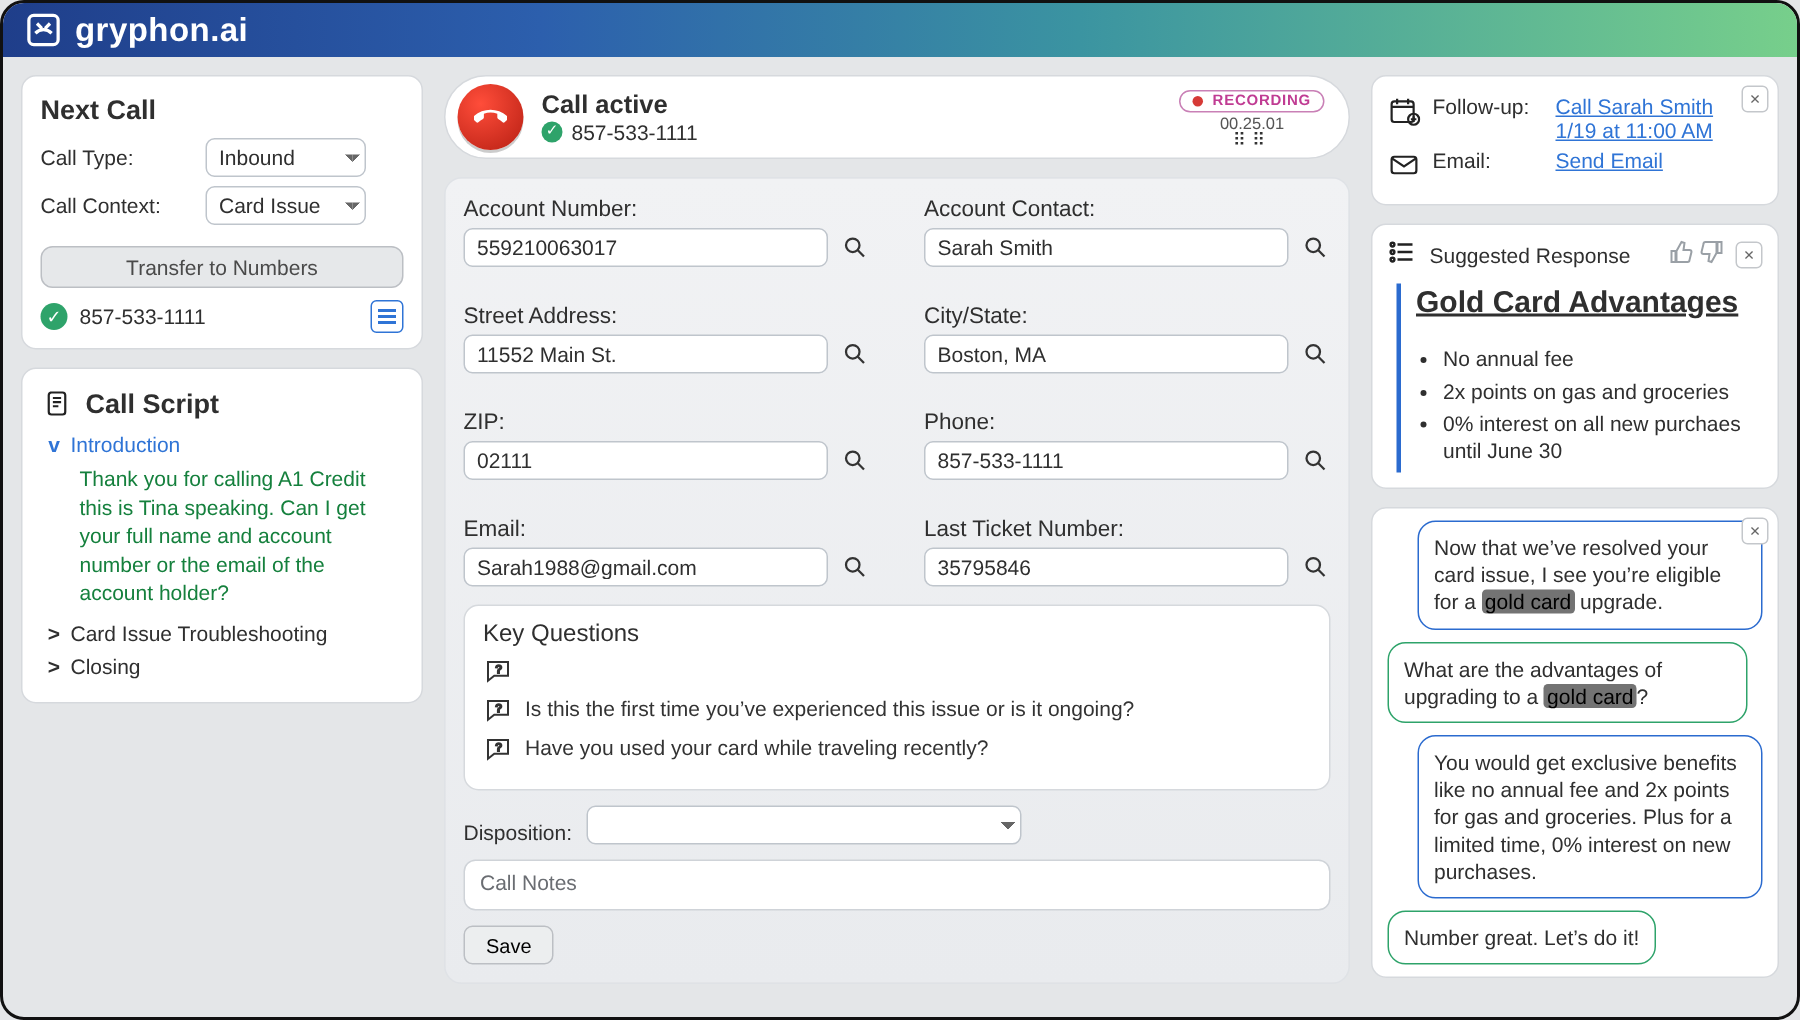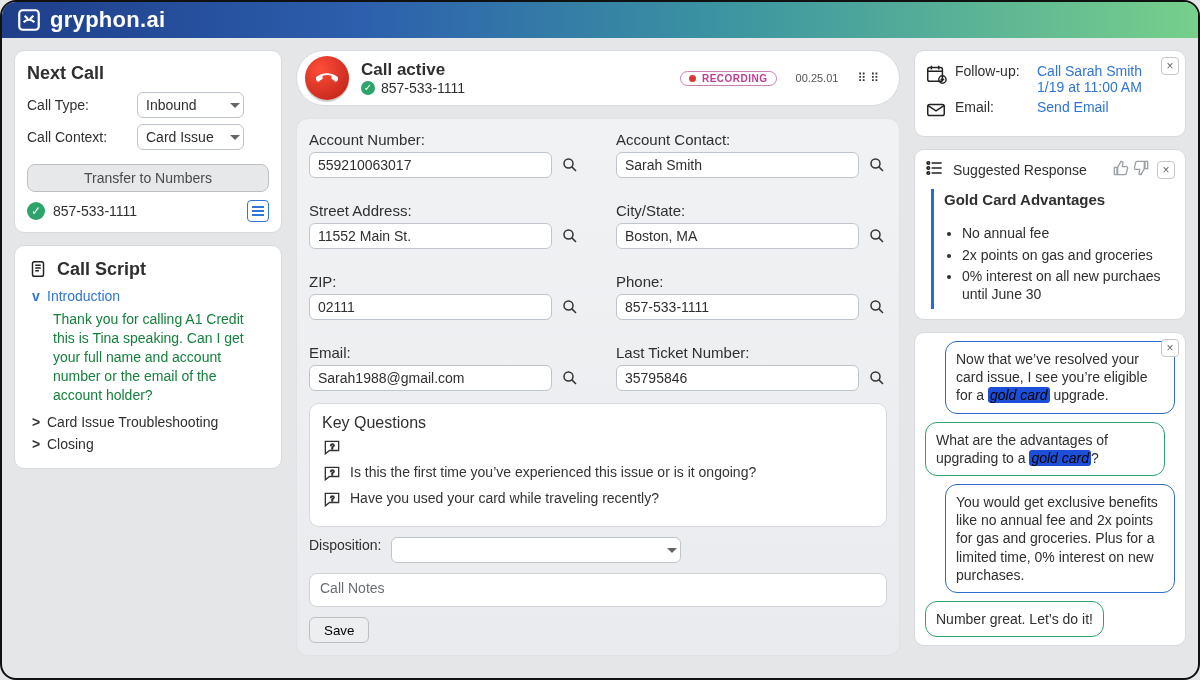--- a/index.html
+++ b/index.html
@@ -75,61 +75,61 @@
   }
   .hangup{
     width:44px;height:44px;border-radius:50%;background:radial-gradient(circle at 35% 30%,#ff4d3a,#b71f13);
     display:flex;align-items:center;justify-content:center;color:#fff;flex-shrink:0;
     box-shadow:0 2px 0 rgba(0,0,0,.2);
   }
   .cb-text{display:flex;flex-direction:column;line-height:1.15;}
   .cb-title{font-weight:700;font-size:17px;}
   .cb-sub{display:flex;align-items:center;gap:6px;}
   .cb-sub .check-circle{width:14px;height:14px;font-size:10px;}
-  .cb-right{margin-left:auto;display:flex;flex-direction:row;align-items:center;gap:19px;}
+  .cb-right{margin-left:auto;display:flex;flex-direction:column;align-items:center;gap:2px;}
   .rec-pill{display:flex;align-items:center;gap:6px;border:1px solid #c980b6;border-radius:10px;padding:1px 8px;color:#c03c93;font-size:10px;font-weight:700;letter-spacing:.5px;}
   .rec-pill i{width:7px;height:7px;border-radius:50%;background:#d63a36;display:inline-block;}
   .timer{font-size:11px;color:#555;}
   .dialpad{font-size:12px;color:#333;letter-spacing:4px;line-height:5px;}
   
   .acct-wrap{background:linear-gradient(#f1f2f4,#e9ebee);border:1px solid #dfe2e6;border-radius:12px;padding:12px;}
   .acct-grid{display:grid;grid-template-columns:1fr 1fr;gap:24px 36px;}
   .field{display:flex;flex-direction:column;gap:4px;}
   .field label{font-size:15px;}
   .field .inwrap{display:flex;align-items:center;gap:8px;}
   .field input{flex:1;}
   .mag{width:20px;height:20px;flex-shrink:0;display:inline-flex;align-items:center;justify-content:center;color:#333;cursor:pointer;}
   .keyq{margin-top:12px;}
   .keyq .kq-title{font-size:16px;margin-bottom:6px;}
   .kq-list{list-style:none;padding:0;margin:0;}
   .kq-list li{display:flex;align-items:flex-start;gap:8px;margin:6px 0;color:#333;}
   .bubble-icon{width:20px;height:20px;flex-shrink:0;}
-  .disp-row{display:flex;align-items:flex-start;gap:10px;margin-top:10px;}
+  .disp-row{display:flex;align-items:flex-end;gap:10px;margin-top:10px;}
   .disp-row select{flex:0 0 290px;}
   .notes{margin-top:10px;}
   .notes-box{height:34px;border:1px solid #cfd3d8;border-radius:8px;background:#fff;padding:6px 10px;color:var(--muted);}
   .save-btn{margin-top:10px;height:26px;padding:0 14px;border:1px solid #bcbfc4;border-radius:6px;background:#eceeef;cursor:pointer;}
   
   .follow-panel{position:relative;}
   .follow-row{display:flex;align-items:flex-start;gap:8px;margin:4px 0;}
   .follow-row .lbl{min-width:74px;}
-  .link{color:var(--link);cursor:pointer;}
+  .link{color:var(--link);text-decoration:underline;cursor:pointer;}
   .x-close{width:18px;height:18px;border:1px solid #c4c7cb;border-radius:4px;display:inline-flex;align-items:center;justify-content:center;color:#666;font-size:12px;cursor:pointer;background:#fff;}
   .sugg-head{display:flex;align-items:center;gap:8px;}
   .sugg-head .spacer{flex:1;}
   .thumbs{display:flex;gap:4px;color:#9aa0a6;}
   .sugg-body{border-left:3px solid #2b6bcf;margin:8px 0 2px 6px;padding:2px 0 2px 10px;}
-  .sugg-body h4{margin:0 0 17px;font-size:15px;}
+  .sugg-body h4{margin:0 0 17px;font-size:20px;text-decoration:underline;}
   .sugg-body ul{margin:0;padding-left:18px;}
   .sugg-body li{margin:4px 0;line-height:1.25;}
   .chat{position:relative;display:flex;flex-direction:column;gap:8px;}
   .msg{border-radius:12px;padding:8px 10px;line-height:1.3;font-size:14px;}
   .msg.agent{border:1.5px solid #2b6bcf;background:#fff;align-self:flex-end;max-width:230px;}
   .msg.cust{border:1.5px solid #2ea36a;background:#fff;align-self:flex-start;max-width:240px;}
-  mark.hl{background:#1d4ed8;border-radius:3px;padding:0 2px;font-style:italic;}
+  mark.hl{background:#737373;border-radius:3px;padding:0 2px;}
   .list-icon{display:inline-block;}
   .icon-svg{display:block;}
   .abs-close{position:absolute;top:6px;right:6px;}
 </style>
 </head>
 <body>
 
 <div class="topbar">
   <div class="logo-group">
     <span>

